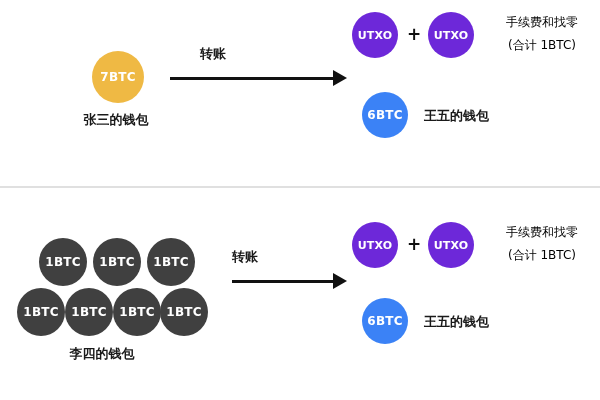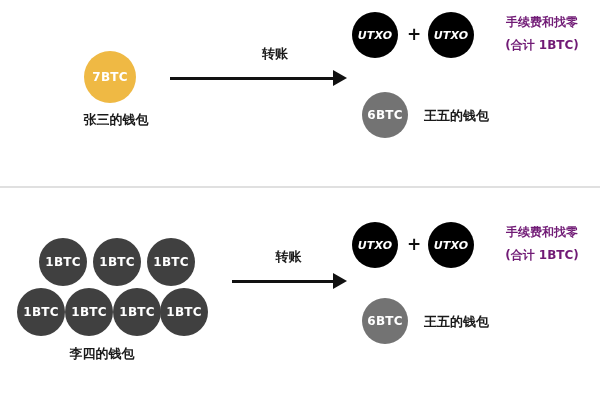--- a/index.html
+++ b/index.html
@@ -7,55 +7,55 @@
   body { font-family:"DejaVu Sans","Liberation Sans",sans-serif; }
   .canvas { position:relative; width:600px; height:400px; background:#ffffff; overflow:hidden; }
 
   .coin {
     position:absolute; border-radius:50%;
     display:flex; align-items:center; justify-content:center;
     color:#ffffff; font-weight:bold; font-size:12px; letter-spacing:0.2px;
   }
   .coin.yellow { background:#EFB944; }
   .coin.blue   { background:#404040; }
-  .coin.green  { background:#737373; }
-  .coin.black  { background:#000000; font-size:11px;font-style:italic; }
+  .coin.green  { background:#3b82f6; }
+  .coin.black  { background:#6d28d9; font-size:11px; }
 
   .label {
     position:absolute; font-size:13px; font-weight:bold;
     color:#1a1a1a; text-align:center; white-space:nowrap;
   }
   .arrow-label {
     position:absolute; font-size:13px; font-weight:bold;
-    color:#1a1a1a; text-align:center;
+    color:#1a1a1a; 
   }
   .plus {
     position:absolute; font-size:17px; font-weight:bold;
     color:#111; text-align:center; width:20px;
   }
   .fee-note {
-    position:absolute; font-size:12px; font-weight:bold;
-    color:#701a75; text-align:center; line-height:1.9; width:96px;
+    position:absolute; font-size:12px; font-weight:normal;
+    color:#000000; text-align:center; line-height:1.9; width:96px;
   }
   .arrow { position:absolute; height:0; }
   .arrow-line { position:absolute; left:0; right:10px; top:-1.5px; height:3px; background:#111; }
   .arrow-head {
     position:absolute; right:-2px; top:-8px; width:0; height:0;
     border-left:14px solid #111; border-top:8px solid transparent; border-bottom:8px solid transparent;
   }
   .divider { position:absolute; left:0; width:600px; height:2px; background:#e0e0e0; }
 </style>
 </head>
 <body>
 
 <div class="canvas">
 
   <div>
 
-    <div class="coin yellow" style="left:84px; top:51px; width:52px; height:52px;">7BTC</div>
+    <div class="coin yellow" style="left:92px; top:51px; width:52px; height:52px;">7BTC</div>
 
     <div class="label" style="left:56px; top:111px; width:120px;">张三的钱包</div>
 
     <div class="arrow-label" style="left:200px; top:45px; width:150px;">转账</div>
 
     <div class="arrow" style="left:170px; top:78px; width:175px;">
       <div class="arrow-line"></div>
       <div class="arrow-head"></div>
     </div>
 

